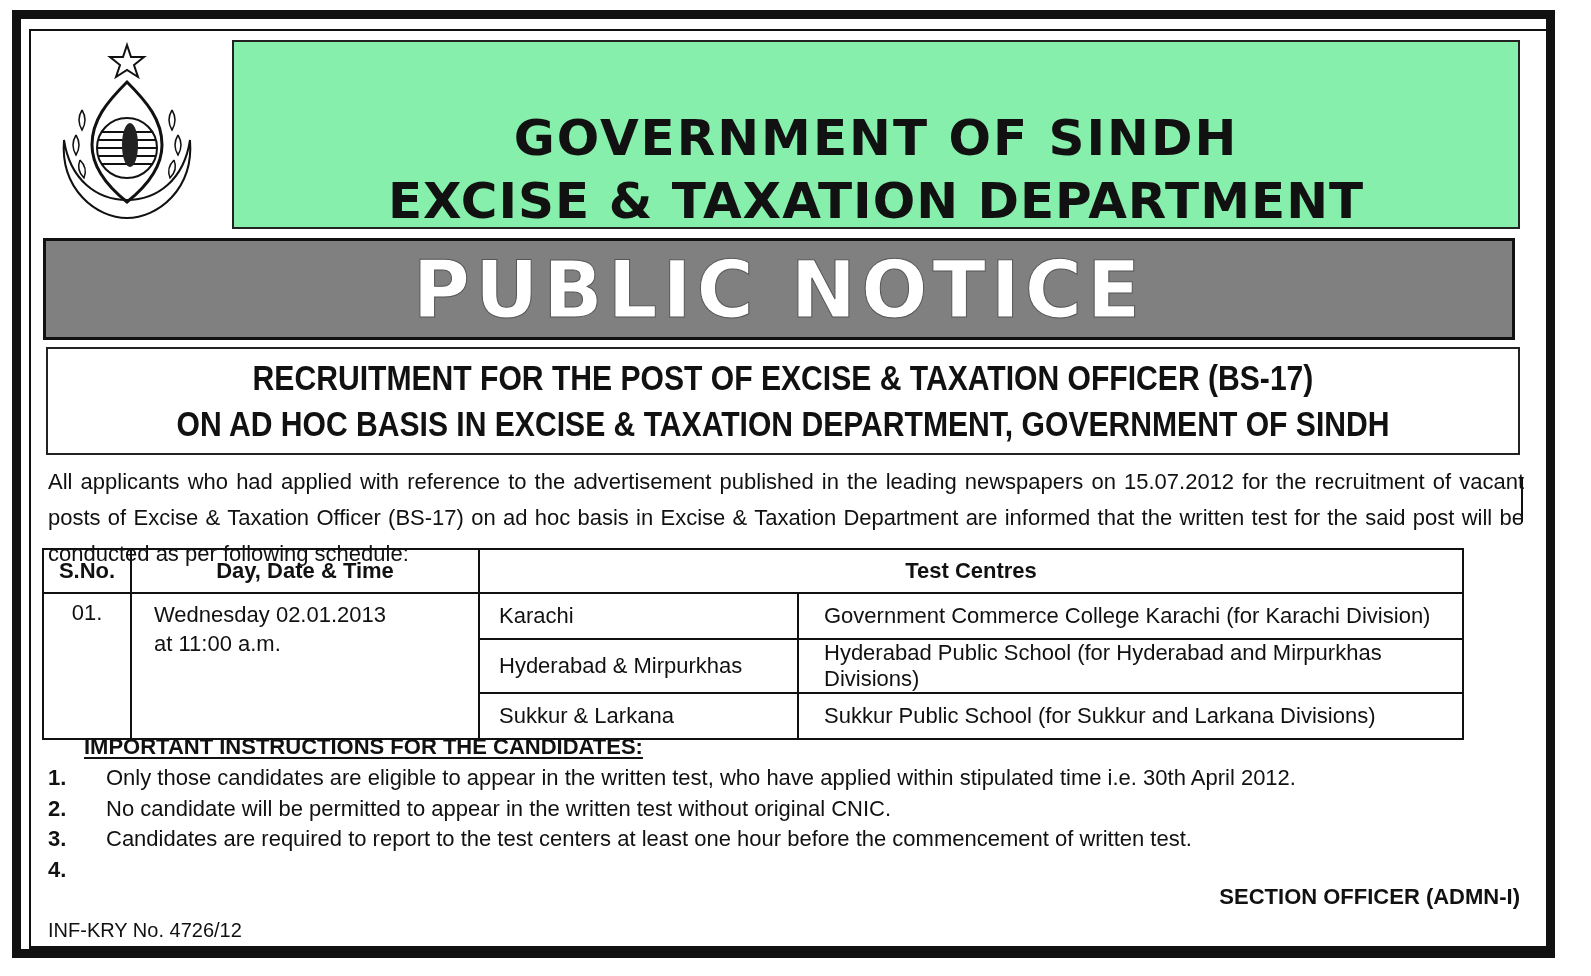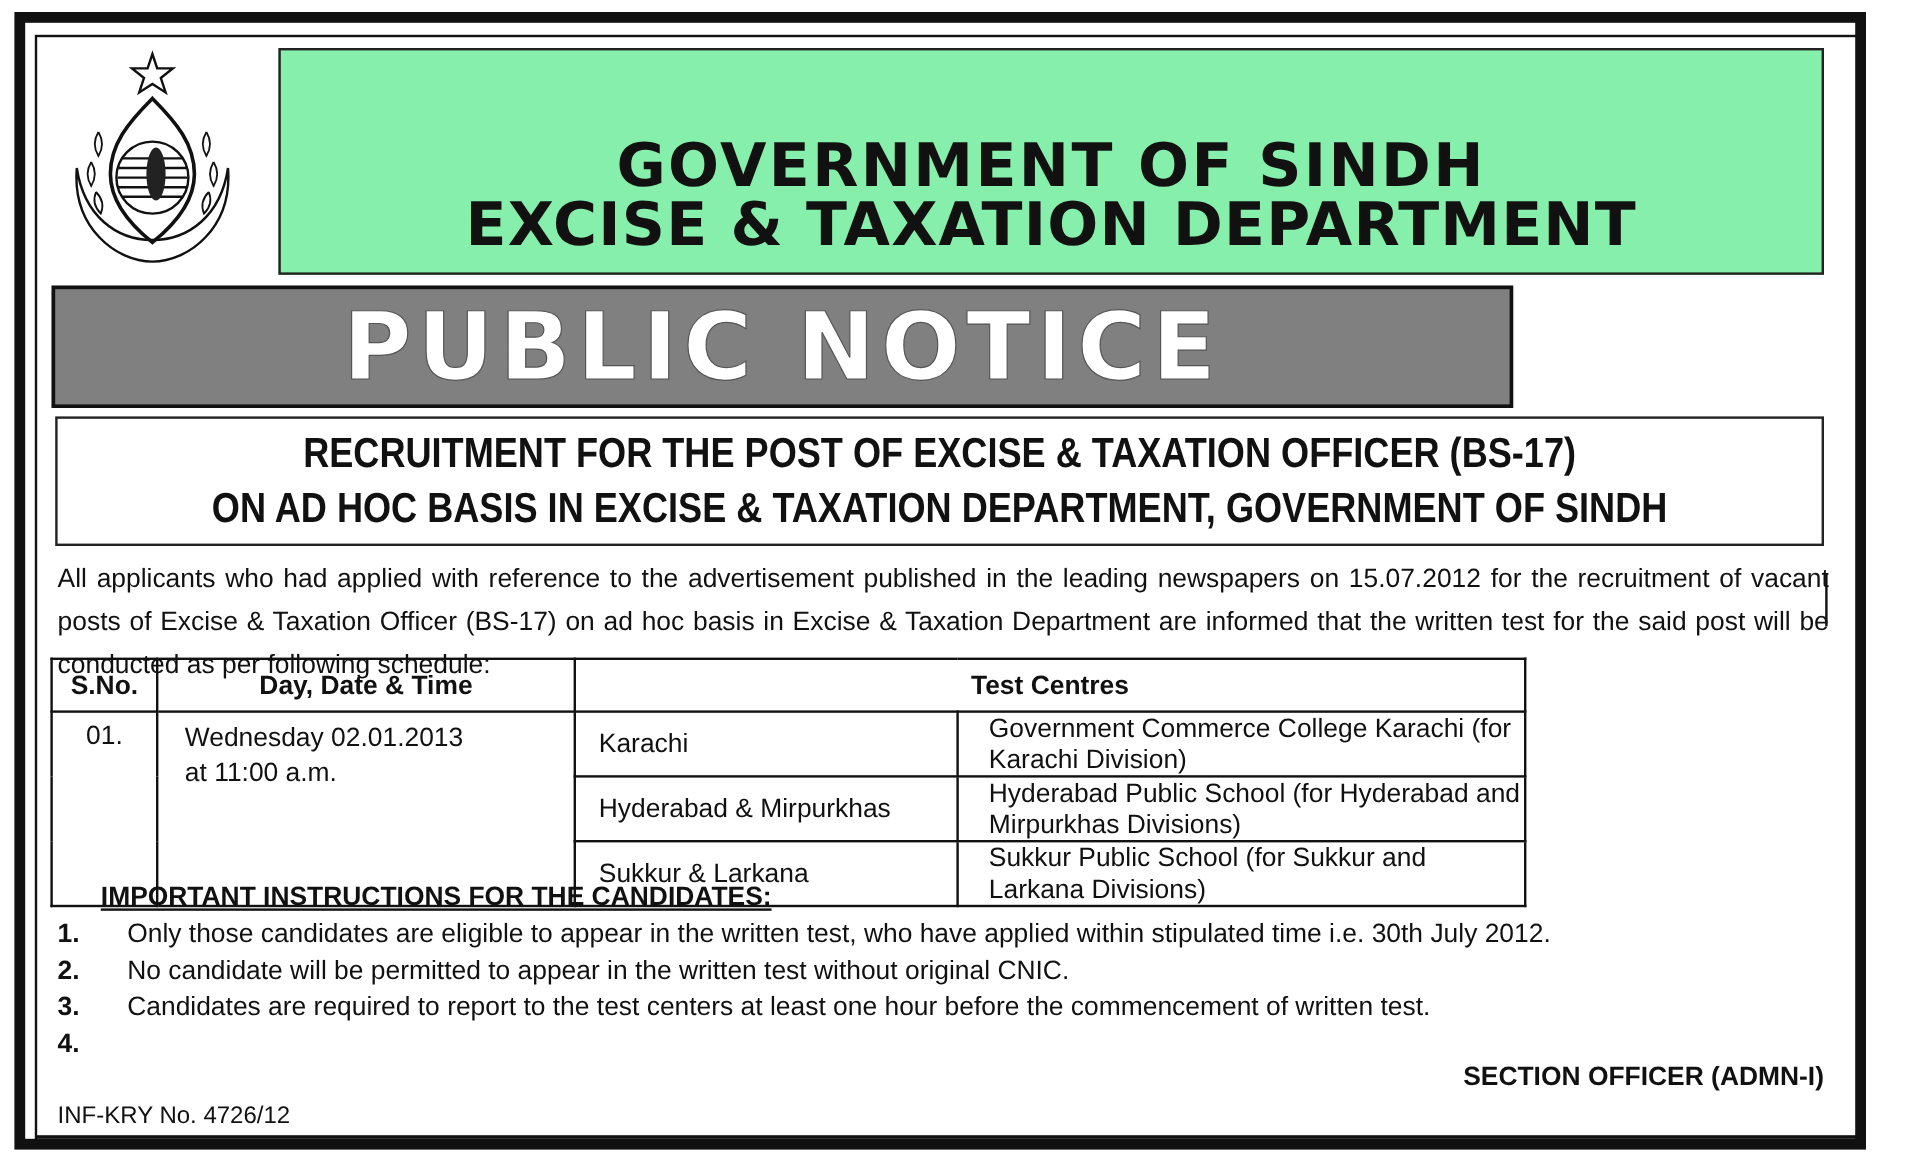--- a/index.html
+++ b/index.html
@@ -2,29 +2,29 @@
 <html><head>
 <meta charset="utf-8">
 <style>
   html, body { margin: 0; padding: 0; background: #ffffff; }
   body { width: 1591px; height: 976px; position: relative; overflow: hidden; font-family: "Liberation Sans", sans-serif; color: #111; }
   .outer { position: absolute; left: 12px; top: 10px; width: 1543px; height: 948px; border: 9px solid #111; box-sizing: border-box; border-right-width: 9px; }
   .inner { position: absolute; left: 29px; top: 29px; width: 1524px; height: 924px; border: 2px solid #111; box-sizing: border-box; }
   .logo { position: absolute; left: 52px; top: 40px; width: 150px; height: 180px; }
   .titlebox { position: absolute; left: 232px; top: 40px; width: 1288px; height: 189px; background: #86efac; border: 2px solid #222; box-sizing: border-box; text-align: center; }
   .titlebox .l1 { position: absolute; left: 0; right: 0; top: 66px; font-family: "DejaVu Sans", sans-serif; font-weight: bold; font-size: 50px; letter-spacing: 2px; line-height: 60px; }
-  .titlebox .l2 { position: absolute; left: 0; right: 0; top: 115px; font-family: "DejaVu Sans", sans-serif; font-weight: bold; font-size: 50px; letter-spacing: 1px; line-height: 60px; }
-  .noticebar { position: absolute; left: 43px; top: 238px; width: 1218px; height: 102px; background: #808080; border: 3px solid #111; box-sizing: border-box; text-align: center; }
+  .titlebox .l2 { position: absolute; left: 0; right: 0; top: 129px; font-family: "DejaVu Sans", sans-serif; font-weight: bold; font-size: 50px; letter-spacing: 1px; line-height: 60px; }
+  .noticebar { position: absolute; left: 43px; top: 238px; width: 1472px; height: 102px; background: #808080; border: 3px solid #111; box-sizing: border-box; text-align: center; }
   .noticebar span { display: inline-block; margin-top: 6px; font-family: "DejaVu Sans", sans-serif; font-weight: bold; font-size: 78px; color: #fff; letter-spacing: 5px; line-height: 86px; -webkit-text-stroke: 1px #555; }
   .recbox { position: absolute; left: 46px; top: 347px; width: 1474px; height: 108px; border: 2px solid #222; box-sizing: border-box; text-align: center; }
   .recbox div { font-family: "Liberation Sans", sans-serif; font-weight: bold; font-size: 35px; line-height: 46px; transform: scaleX(0.86); white-space: nowrap; }
   .recbox .r1 { margin-top: 6px; }
   .intro { position: absolute; left: 48px; top: 464px; width: 1476px; font-size: 22px; line-height: 36px; text-align: justify; text-align-last: left; }
   .intro-bar { position: absolute; left: 1521px; top: 478px; width: 2px; height: 44px; background: #111; }
-  table.sched { position: absolute; left: 42px; top: 548px; width: 1230px; border-collapse: collapse; font-size: 22px; }
+  table.sched { position: absolute; left: 42px; top: 548px; width: 1422px; border-collapse: collapse; font-size: 22px; }
   table.sched td, table.sched th { border: 2px solid #111; padding: 0; }
   table.sched th { font-weight: bold; height: 42px; text-align: center; }
   table.sched td { height: 44px; vertical-align: middle; }
   .c-sno { width: 86px; text-align: center; vertical-align: top !important; padding-top: 6px !important; }
   .c-day { width: 324px; vertical-align: top !important; padding: 6px 0 0 22px !important; line-height: 29px; }
   .c-city { width: 298px; padding-left: 19px !important; }
   .c-centre { padding-left: 25px !important; }
   .instr-head { position: absolute; left: 48px; top: 734px; font-weight: bold; font-size: 22px; text-decoration: underline; text-underline-offset: 3px; margin-left: 36px; }
   .instr { position: absolute; left: 48px; top: 763px; width: 1460px; font-size: 22px; }
   .instr .row { height: 30.5px; line-height: 30px; display: flex; }
@@ -105,21 +105,21 @@
     <td class="c-city">Sukkur &amp; Larkana</td>
     <td class="c-centre">Sukkur Public School (for Sukkur and Larkana Divisions)</td>
   </tr>
 </tbody>
   </table>
 
 <div class="instr-head">IMPORTANT INSTRUCTIONS FOR THE CANDIDATES:</div>
 <div class="instr">
   <div class="row">
     <span class="num">1.</span>
-    <span>Only those candidates are eligible to appear in the written test, who have applied within stipulated time i.e. 30th July 2012.</span>
+    <span>Only those candidates are eligible to appear in the written test, who have applied within stipulated time i.e. 30th April 2012.</span>
   </div>
   <div class="row">
     <span class="num">2.</span>
     <span>No candidate will be permitted to appear in the written test without original CNIC.</span>
   </div>
   <div class="row">
     <span class="num">3.</span>
     <span>Candidates are required to report to the test centers at least one hour before the commencement of written test.</span>
   </div>
   <div class="row">

